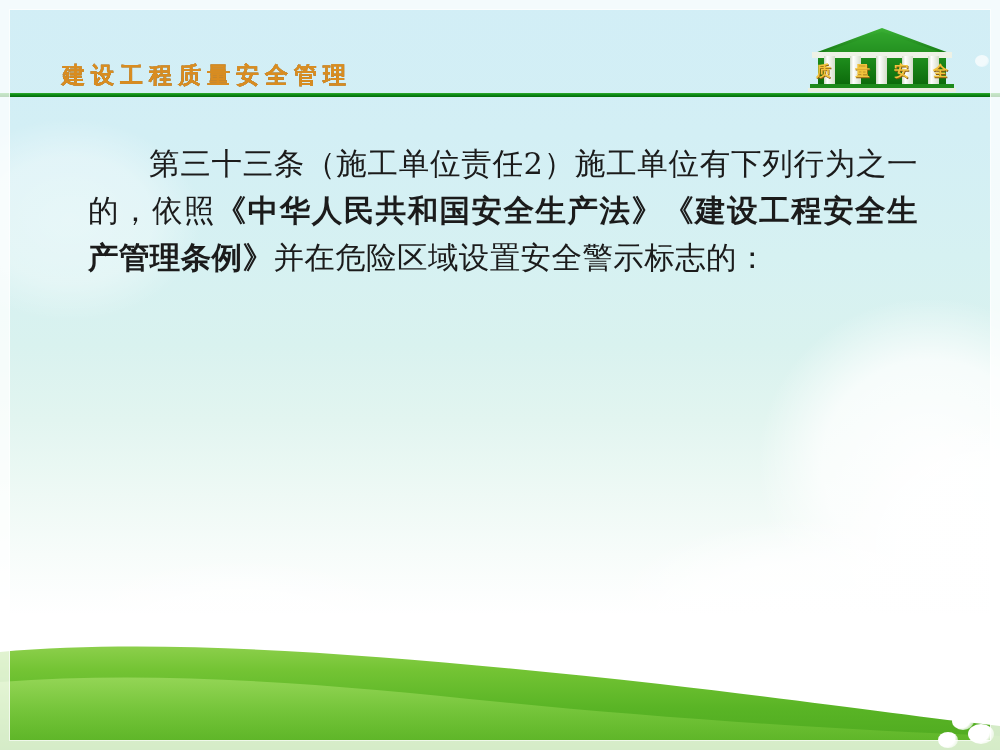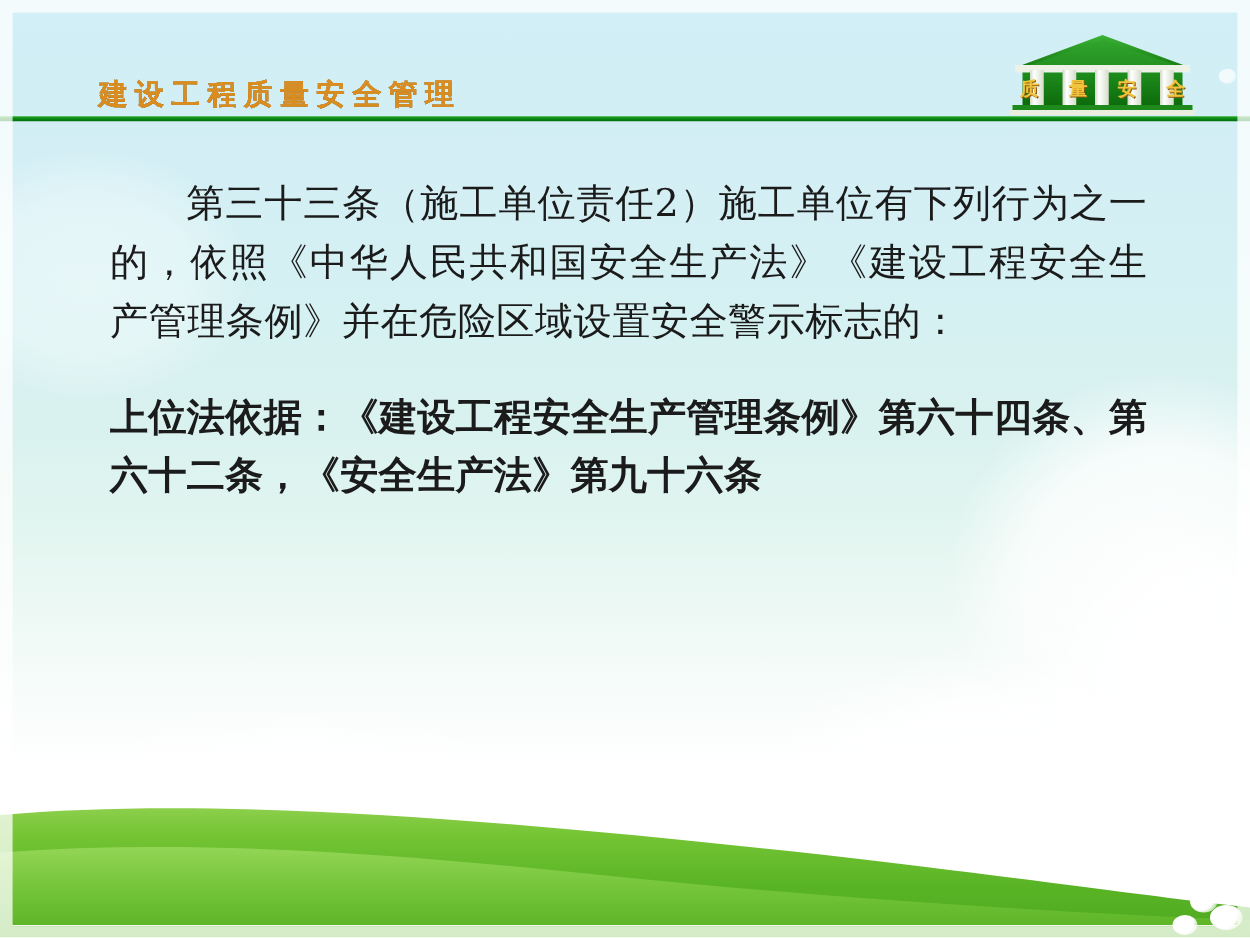--- a/index.html
+++ b/index.html
@@ -64,21 +64,21 @@
   }
   .frame-inner {
     position:absolute; left:9px; top:9px; width:982px; height:732px;
     border:1px solid rgba(255,255,255,0.9);
     pointer-events:none;
   }
 
   
   .header { position:absolute; left:0; top:0; width:1000px; height:100px; }
   .header-title {
-    position:absolute; left:79px; top:60px;
+    position:absolute; left:62px; top:60px;
     font-family:"DejaVu Serif","Liberation Serif",serif;
     font-size:23px; font-weight:bold;
     letter-spacing:6px;
     color:#e9a33a;
     background:linear-gradient(to bottom,#f6d79a 0%, #e9a63d 45%, #d98c20 60%, #f3cf8c 100%);
     -webkit-background-clip:text; background-clip:text;
     -webkit-text-fill-color:transparent;
     text-shadow:0 0 0 #d98c20;
     white-space:nowrap;
     filter:drop-shadow(0.6px 0.6px 0 #6d4a12);
@@ -109,21 +109,21 @@
   .para {
     font-family:"DejaVu Serif","Liberation Serif",serif;
     font-size:30.5px;
     line-height:47px;
     color:#1b1b1b;
     text-align:justify;
     text-justify:inter-character;
     letter-spacing:0.4px;
   }
   .para.indent { text-indent:2em; }
-  .para b { font-weight:normal; }
+  .para b { font-weight:bold; }
   .citation {
     margin-top:30px;
     font-weight:bold;
     font-size:30.5px;
     line-height:46px;
     letter-spacing:0.2px;
   }
 </style>
 </head>
 <body>
@@ -208,19 +208,18 @@
     </div>
   </div>
 
   <div class="content">
 
     <p class="para indent"><span>第三十三条（施工单位责任2）施工单位有下列行为之一的，依照</span><b>《中华人民共和国安全生产法》《建设工程安全生产管理条例》</b><span>并在危险区域设置安全警示标志的：</span></p>
 
 
 
 
-    <p class="para citation">上位法依据：《建设工程安全生产管理条例》第六十四条、第六十二条，《安全生产法》第九十六条</p>
   </div>
 
   <div class="frame"></div>
   <div class="frame-inner"></div>
 
 </div>
 
 </body></html>

